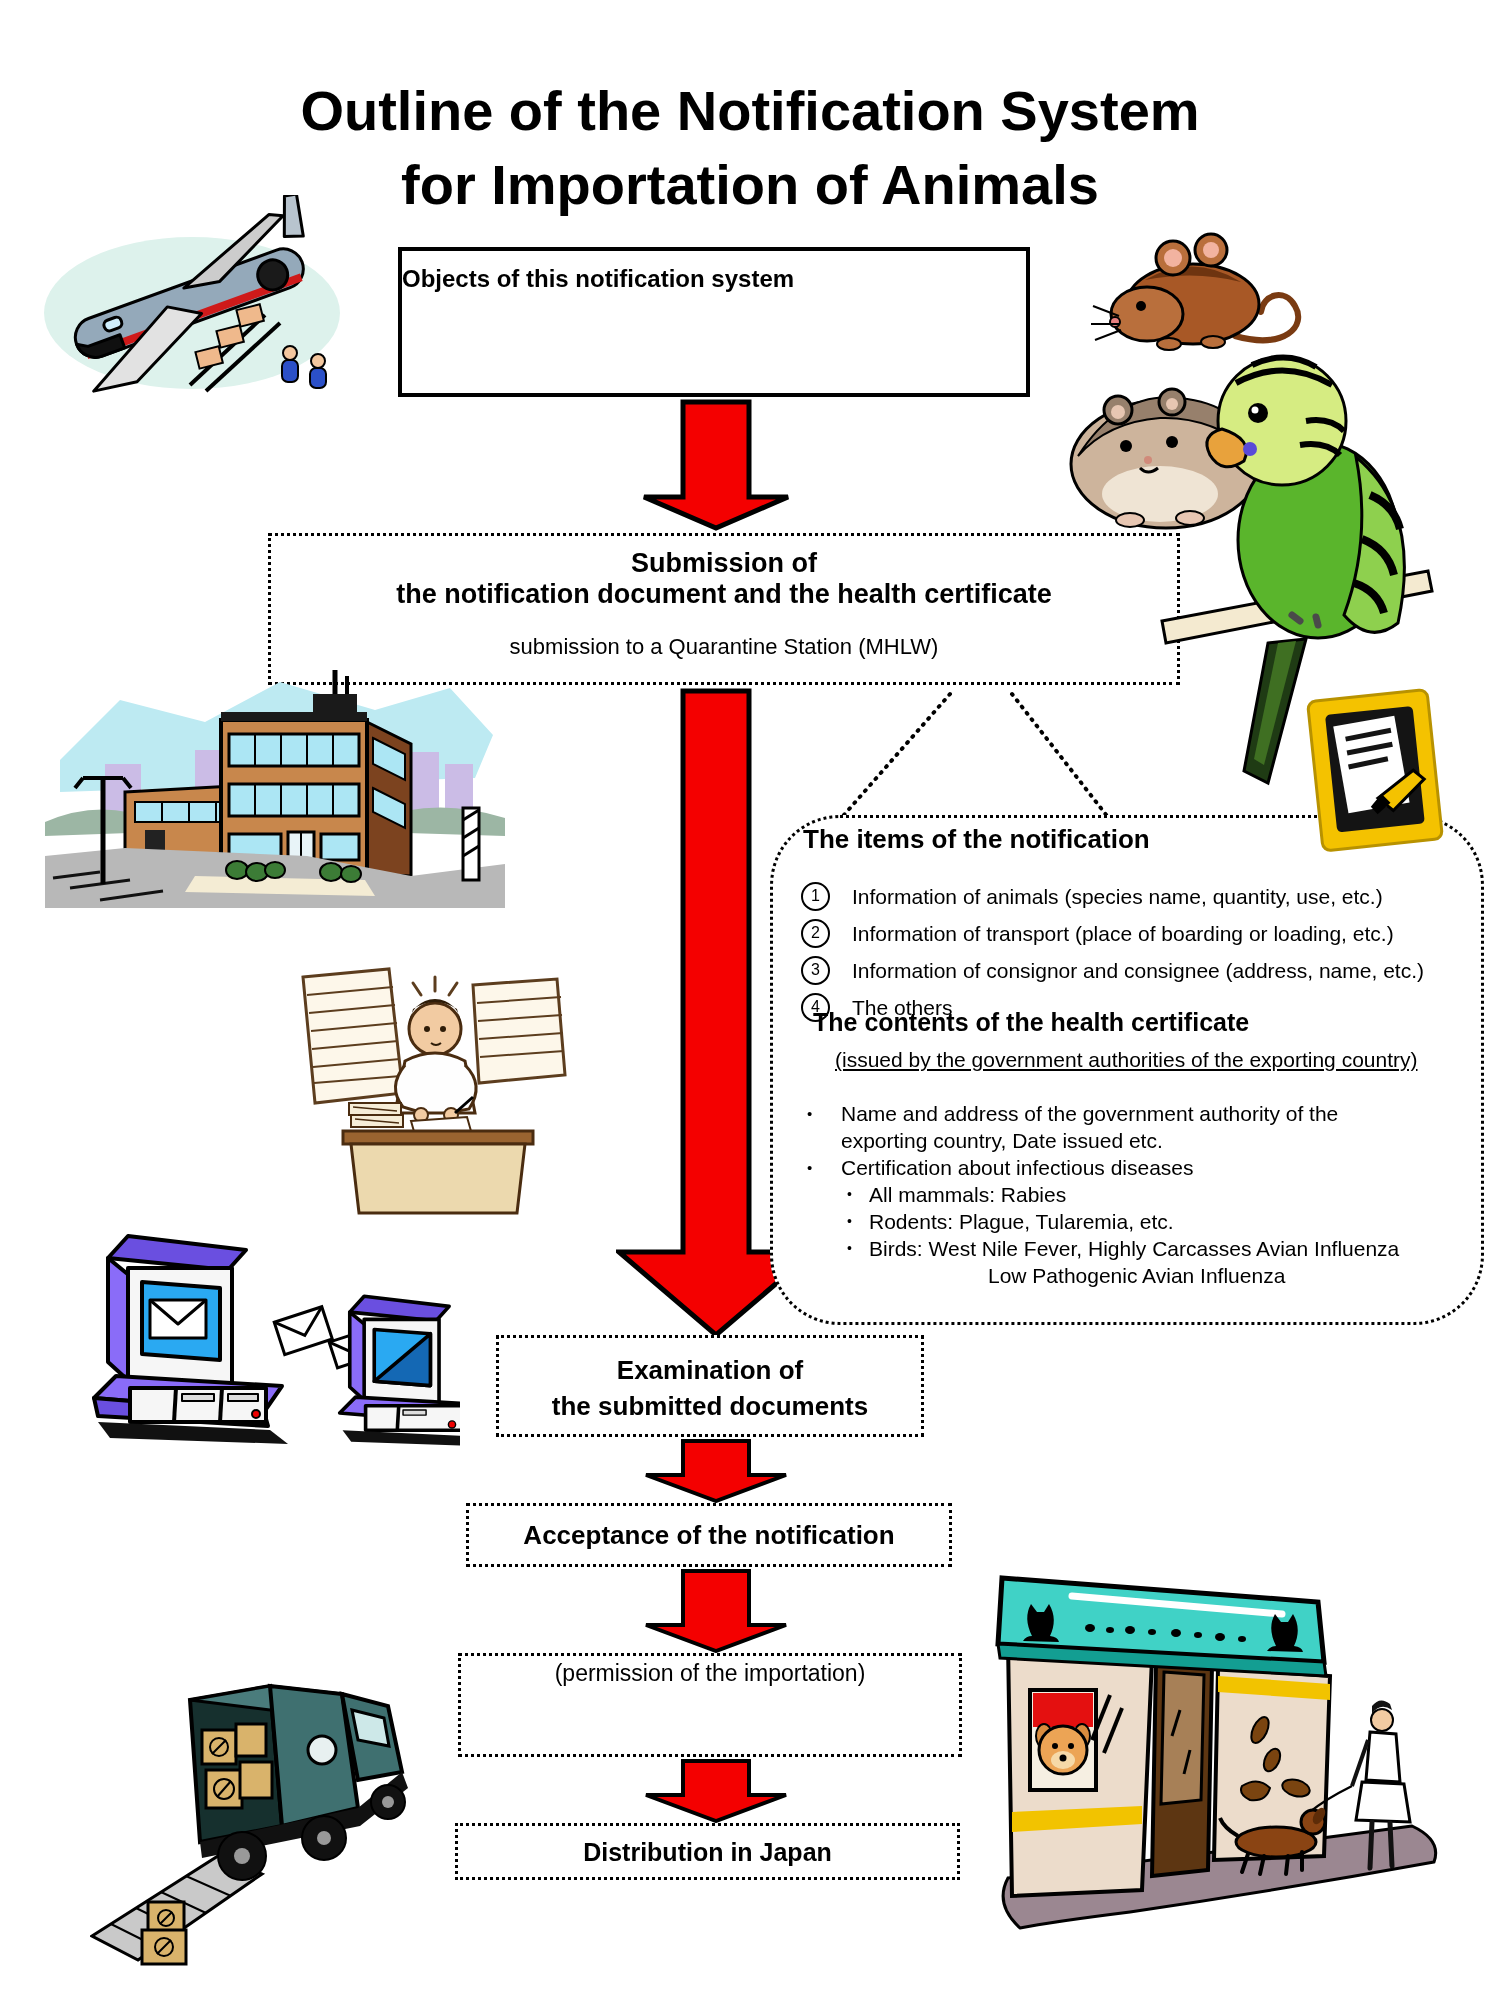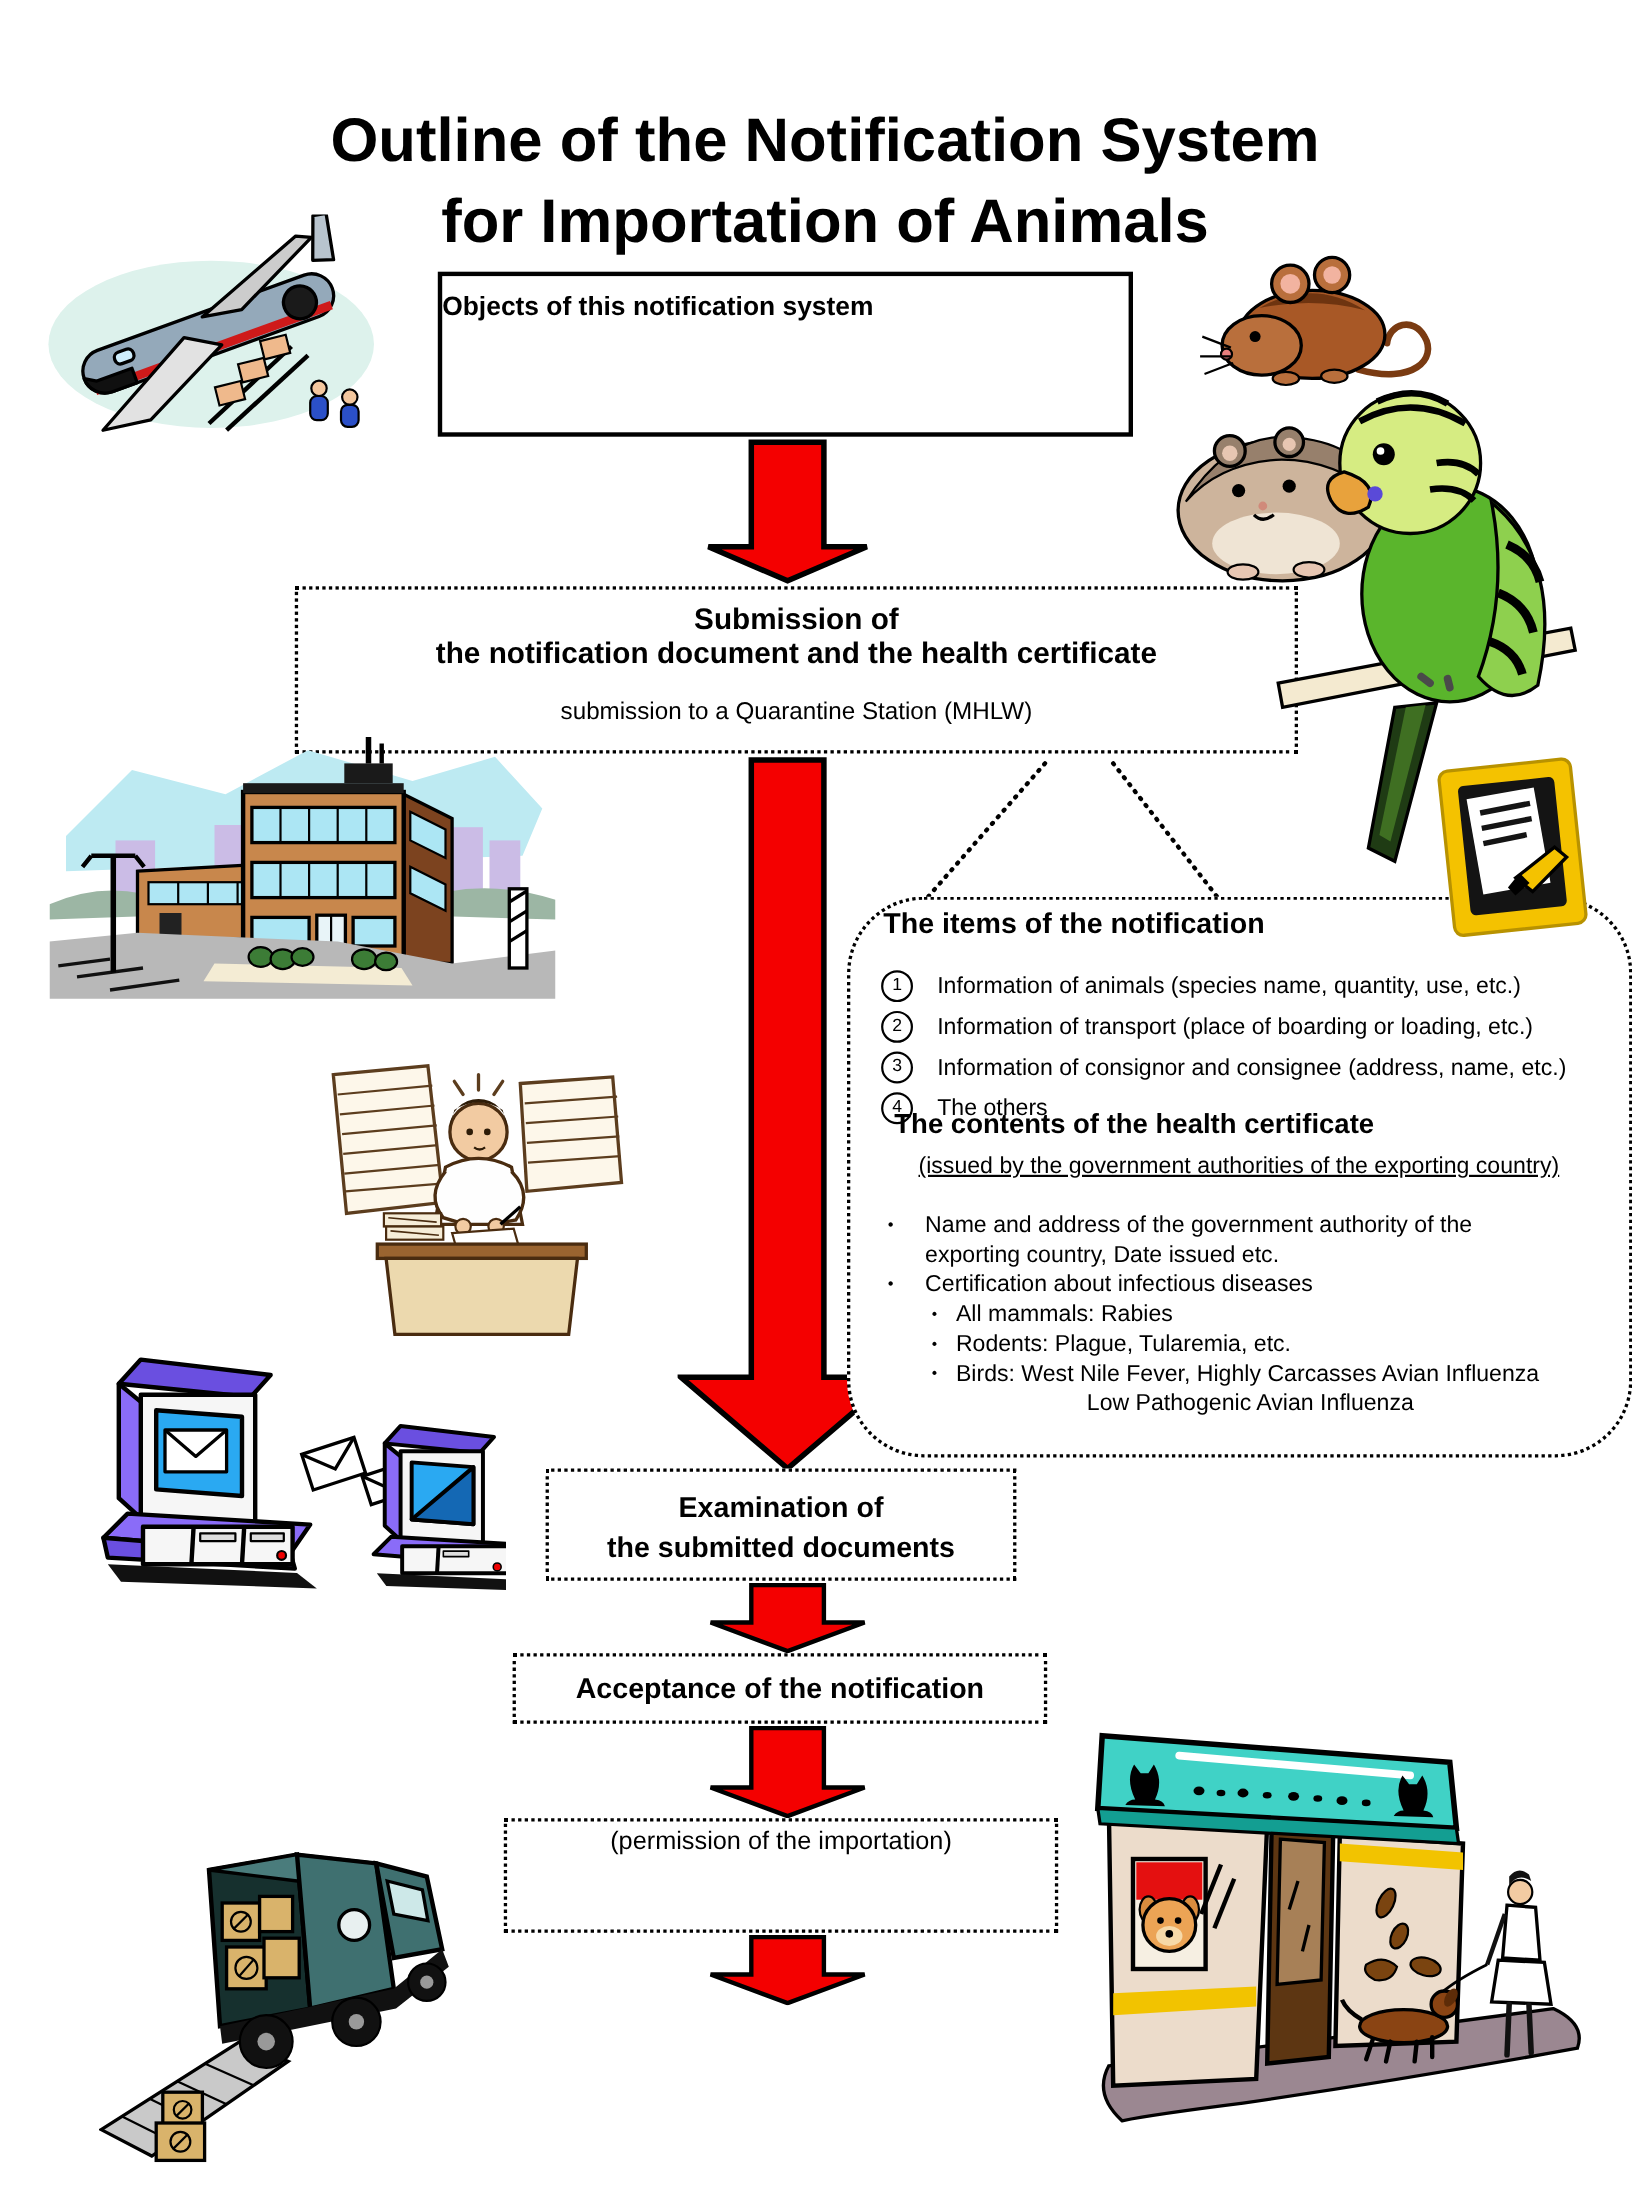--- a/index.html
+++ b/index.html
@@ -1,20 +1,20 @@
 <!DOCTYPE html>
 <html><head>
 <meta charset="utf-8">
 <style>
   html,body{margin:0;padding:0;background:#fff;}
   .page{position:relative;width:1500px;height:2000px;background:#fff;overflow:hidden;
         font-family:"Liberation Sans","DejaVu Sans",sans-serif;color:#000;}
   .abs{position:absolute;}
   
-  .title{left:0;top:74px;width:1500px;text-align:center;font-size:56px;font-weight:bold;line-height:1.32;margin-top:16px;}
+  .title{left:0;top:74px;width:1500px;text-align:center;font-size:56px;font-weight:bold;line-height:1.32;}
   
   .box{box-sizing:border-box;background:#fff;}
   .objects-box{left:398px;top:247px;width:632px;height:150px;border:4px solid #000;}
   .objects-box .hd{text-align:left;font-size:24px;font-weight:bold;margin-top:14px;}
   .objects-box ul{list-style:none;margin:14px 0 0 0;padding:0 0 0 46px;}
   .objects-box li{font-size:23px;line-height:38px;}
   .objects-box li .mk{display:inline-block;width:26px;font-size:15px;vertical-align:2px;}
   .submission-box{left:268px;top:533px;width:912px;height:152px;border:3px dotted #000;text-align:center;}
   .submission-box .l1{font-size:27px;font-weight:bold;margin-top:12px;}
   .submission-box .l2{font-size:27px;font-weight:bold;}
@@ -157,20 +157,23 @@
   <div class="abs box customs-box">
     <div class="l2">(permission of the importation)</div>
   </div>
 
   <div class="abs" style="left:644px;top:1759px;">
     <svg width="144" height="64" viewBox="0 0 144 64">
       <polygon points="39,2 105,2 105,36 142,36 72,62 2,36 39,36" fill="#f40000" stroke="#000" stroke-width="4"></polygon>
     </svg>
   </div>
 
+  <div class="abs box dist-box">
+    <div class="l">Distribution in Japan</div>
+  </div>
 
   <div class="abs" style="left:40px;top:195px;">
     <svg width="300" height="200" viewBox="0 0 300 200">
       <ellipse cx="152" cy="118" rx="148" ry="76" fill="#ddf2ec"></ellipse>
       <g transform="rotate(-20 150 110)" stroke="#000" stroke-width="3" stroke-linejoin="round">
         <polygon points="262,78 276,40 288,42 280,84" fill="#b8c4ce"></polygon>
         <rect x="30" y="88" width="240" height="40" rx="20" fill="#94a9ba"></rect>
         <rect x="36" y="118" width="228" height="8" fill="#cf1a1a" stroke="none"></rect>
         <path d="M30,108 a20,20 0 0 0 20,20 h24 v-14 h-34 z" fill="#101010"></path>
         <rect x="62" y="96" width="18" height="11" rx="5" fill="#cfeefc"></rect>

